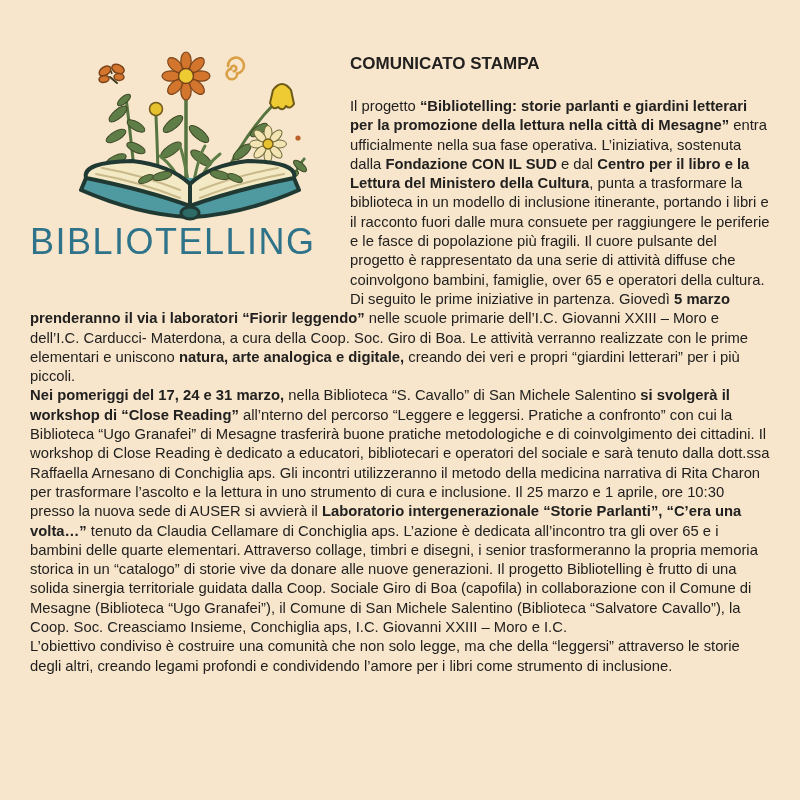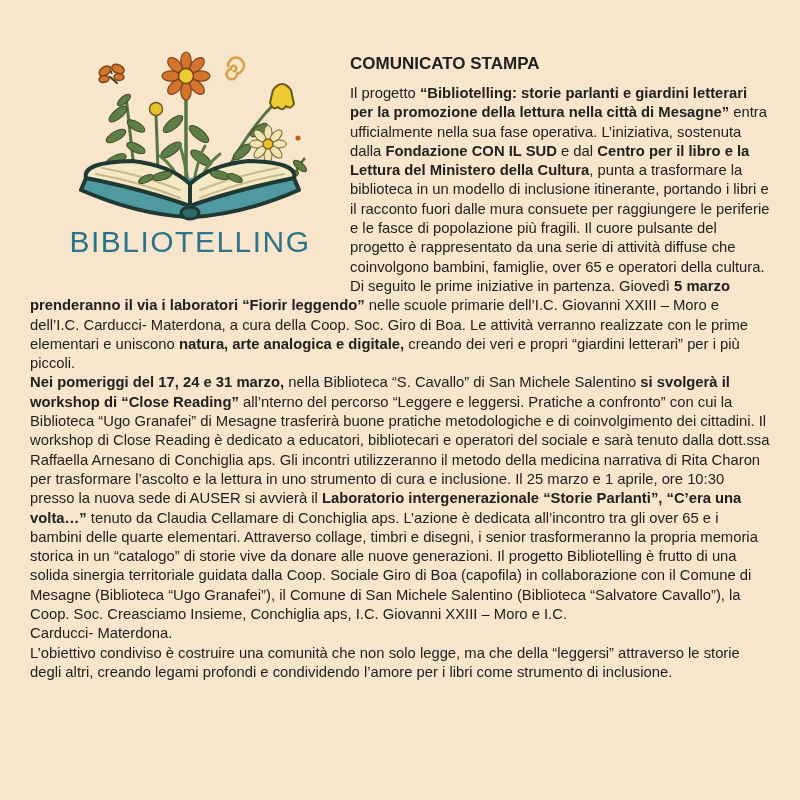--- a/index.html
+++ b/index.html
@@ -16,22 +16,22 @@
     padding:32px 30px 0 30px;
     overflow:hidden;
   }
   .logo-block {
     float:left;
     width:320px;
     height:260px;
   }
   .logo-svg { display:block; margin:12px 0 0 40px; }
   .wordmark {
-    text-align:center;
-    font-size:30px;
+    text-align:left;
+    font-size:36px;
     letter-spacing:1.5px;
     color:#2e7389;
     line-height:32px;
     margin-top:2px;
     font-weight:normal;
   }
   .kicker {
     text-align:left;
     font-weight:bold;
     font-size:17px;
@@ -40,21 +40,21 @@
   }
   .title {
     text-align:center;
     font-weight:bold;
     font-size:17px;
     line-height:23px;
     margin-top:24px;
   }
   .title span { display:block; }
   .body-text {
-    margin-top:10px;
+    margin-top:23px;
     font-size:14.8px;
     line-height:19.3px;
     text-align:left;
   }
   .body-text p { margin:0; }
   .body-text b { font-weight:bold; }
 </style>
 </head>
 <body>
 
@@ -165,17 +165,16 @@
     </svg>
     <div class="wordmark">BIBLIOTELLING</div>
   </div>
 
   <div class="kicker">COMUNICATO STAMPA</div>
 
 
   <div class="body-text">
     <p>Il progetto <b>“Bibliotelling: storie parlanti e giardini letterari per la promozione della lettura nella città di Mesagne”</b> entra ufficialmente nella sua fase operativa. L’iniziativa, sostenuta dalla <b>Fondazione CON IL SUD</b> e dal <b>Centro per il libro e la Lettura del Ministero della Cultura</b>, punta a trasformare la biblioteca in un modello di inclusione itinerante, portando i libri e il racconto fuori dalle mura consuete per raggiungere le periferie e le fasce di popolazione più fragili. Il cuore pulsante del progetto è rappresentato da una serie di attività diffuse che coinvolgono bambini, famiglie, over 65 e operatori della cultura. Di seguito le prime iniziative in partenza. Giovedì <b>5 marzo prenderanno il via i laboratori “Fiorir leggendo”</b> nelle scuole primarie dell’I.C. Giovanni XXIII – Moro e dell’I.C. Carducci- Materdona, a cura della Coop. Soc. Giro di Boa. Le attività verranno realizzate con le prime elementari e uniscono <b>natura, arte analogica e digitale,</b> creando dei veri e propri “giardini letterari” per i più piccoli.</p>
     <p><b>Nei pomeriggi del 17, 24 e 31 marzo,</b> nella Biblioteca “S. Cavallo” di San Michele Salentino <b>si svolgerà il workshop di “Close Reading”</b> all’nterno del percorso “Leggere e leggersi. Pratiche a confronto” con cui la Biblioteca “Ugo Granafei” di Mesagne trasferirà buone pratiche metodologiche e di coinvolgimento dei cittadini. Il workshop di Close Reading è dedicato a educatori, bibliotecari e operatori del sociale e sarà tenuto dalla dott.ssa Raffaella Arnesano di Conchiglia aps. Gli incontri utilizzeranno il metodo della medicina narrativa di Rita Charon per trasformare l’ascolto e la lettura in uno strumento di cura e inclusione. Il 25 marzo e 1 aprile, ore 10:30 presso la nuova sede di AUSER si avvierà il <b>Laboratorio intergenerazionale “Storie Parlanti”, “C’era una volta…”</b> tenuto da Claudia Cellamare di Conchiglia aps. L’azione è dedicata all’incontro tra gli over 65 e i bambini delle quarte elementari. Attraverso collage, timbri e disegni, i senior trasformeranno la propria memoria storica in un “catalogo” di storie vive da donare alle nuove generazioni. Il progetto Bibliotelling è frutto di una solida sinergia territoriale guidata dalla Coop. Sociale Giro di Boa (capofila) in collaborazione con il Comune di Mesagne (Biblioteca “Ugo Granafei”), il Comune di San Michele Salentino (Biblioteca “Salvatore Cavallo”), la Coop. Soc. Creasciamo Insieme, Conchiglia aps, I.C. Giovanni XXIII – Moro e I.C.</p>
-    <p>Carducci- Materdona.</p>
     <p>L’obiettivo condiviso è costruire una comunità che non solo legge, ma che della “leggersi” attraverso le storie degli altri, creando legami profondi e condividendo l’amore per i libri come strumento di inclusione.</p>
   </div>
 
 </div>
 
 </body></html>

